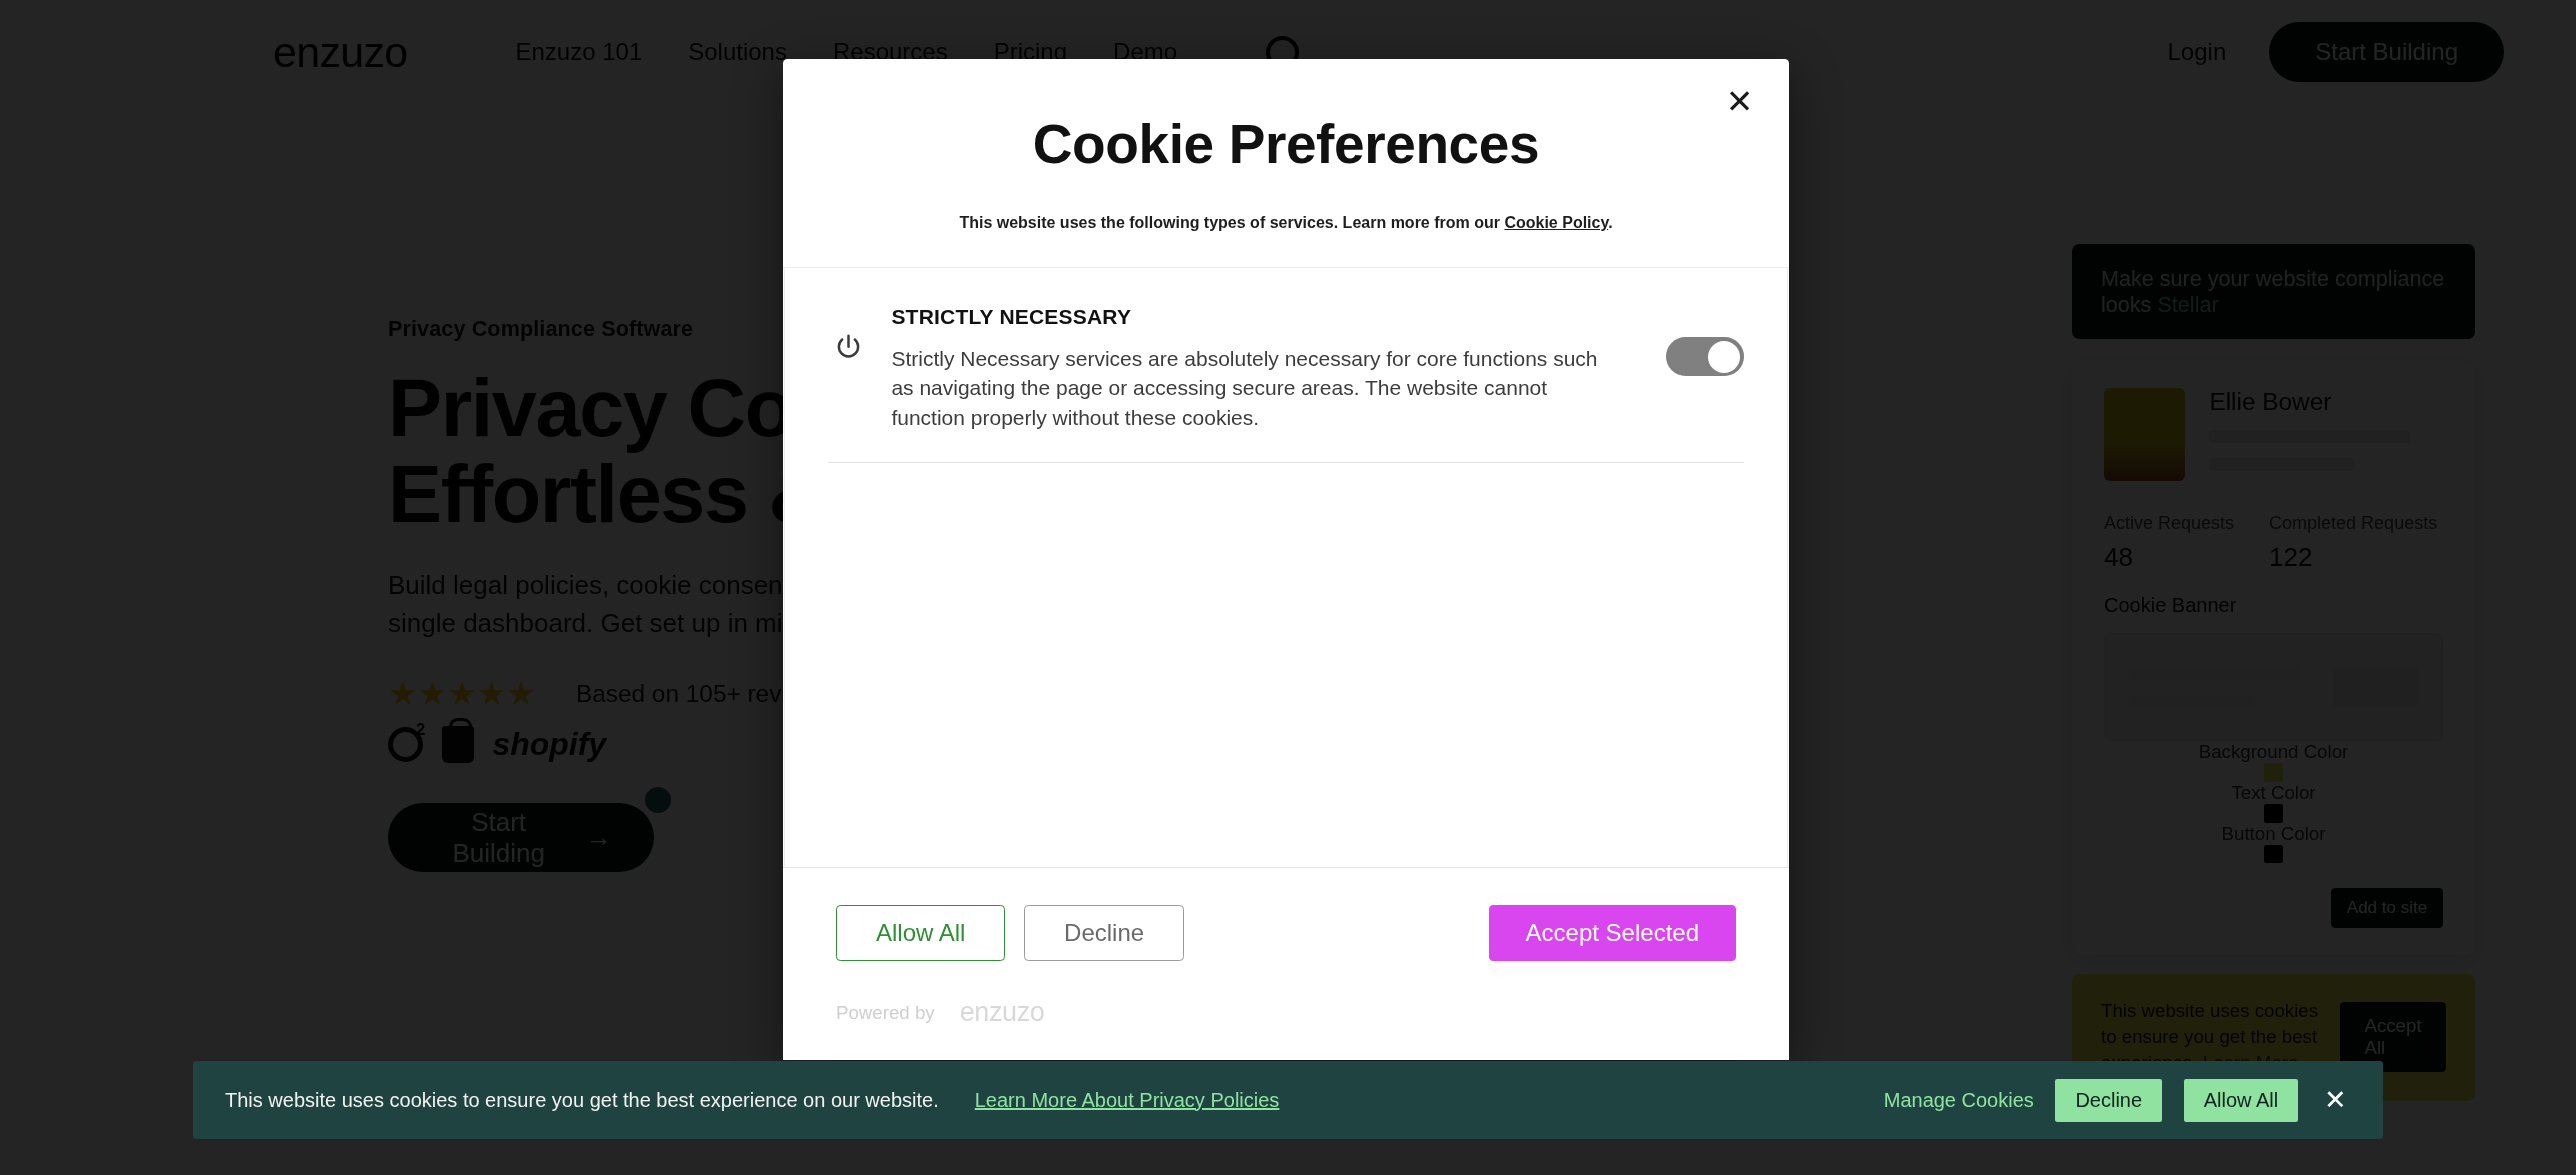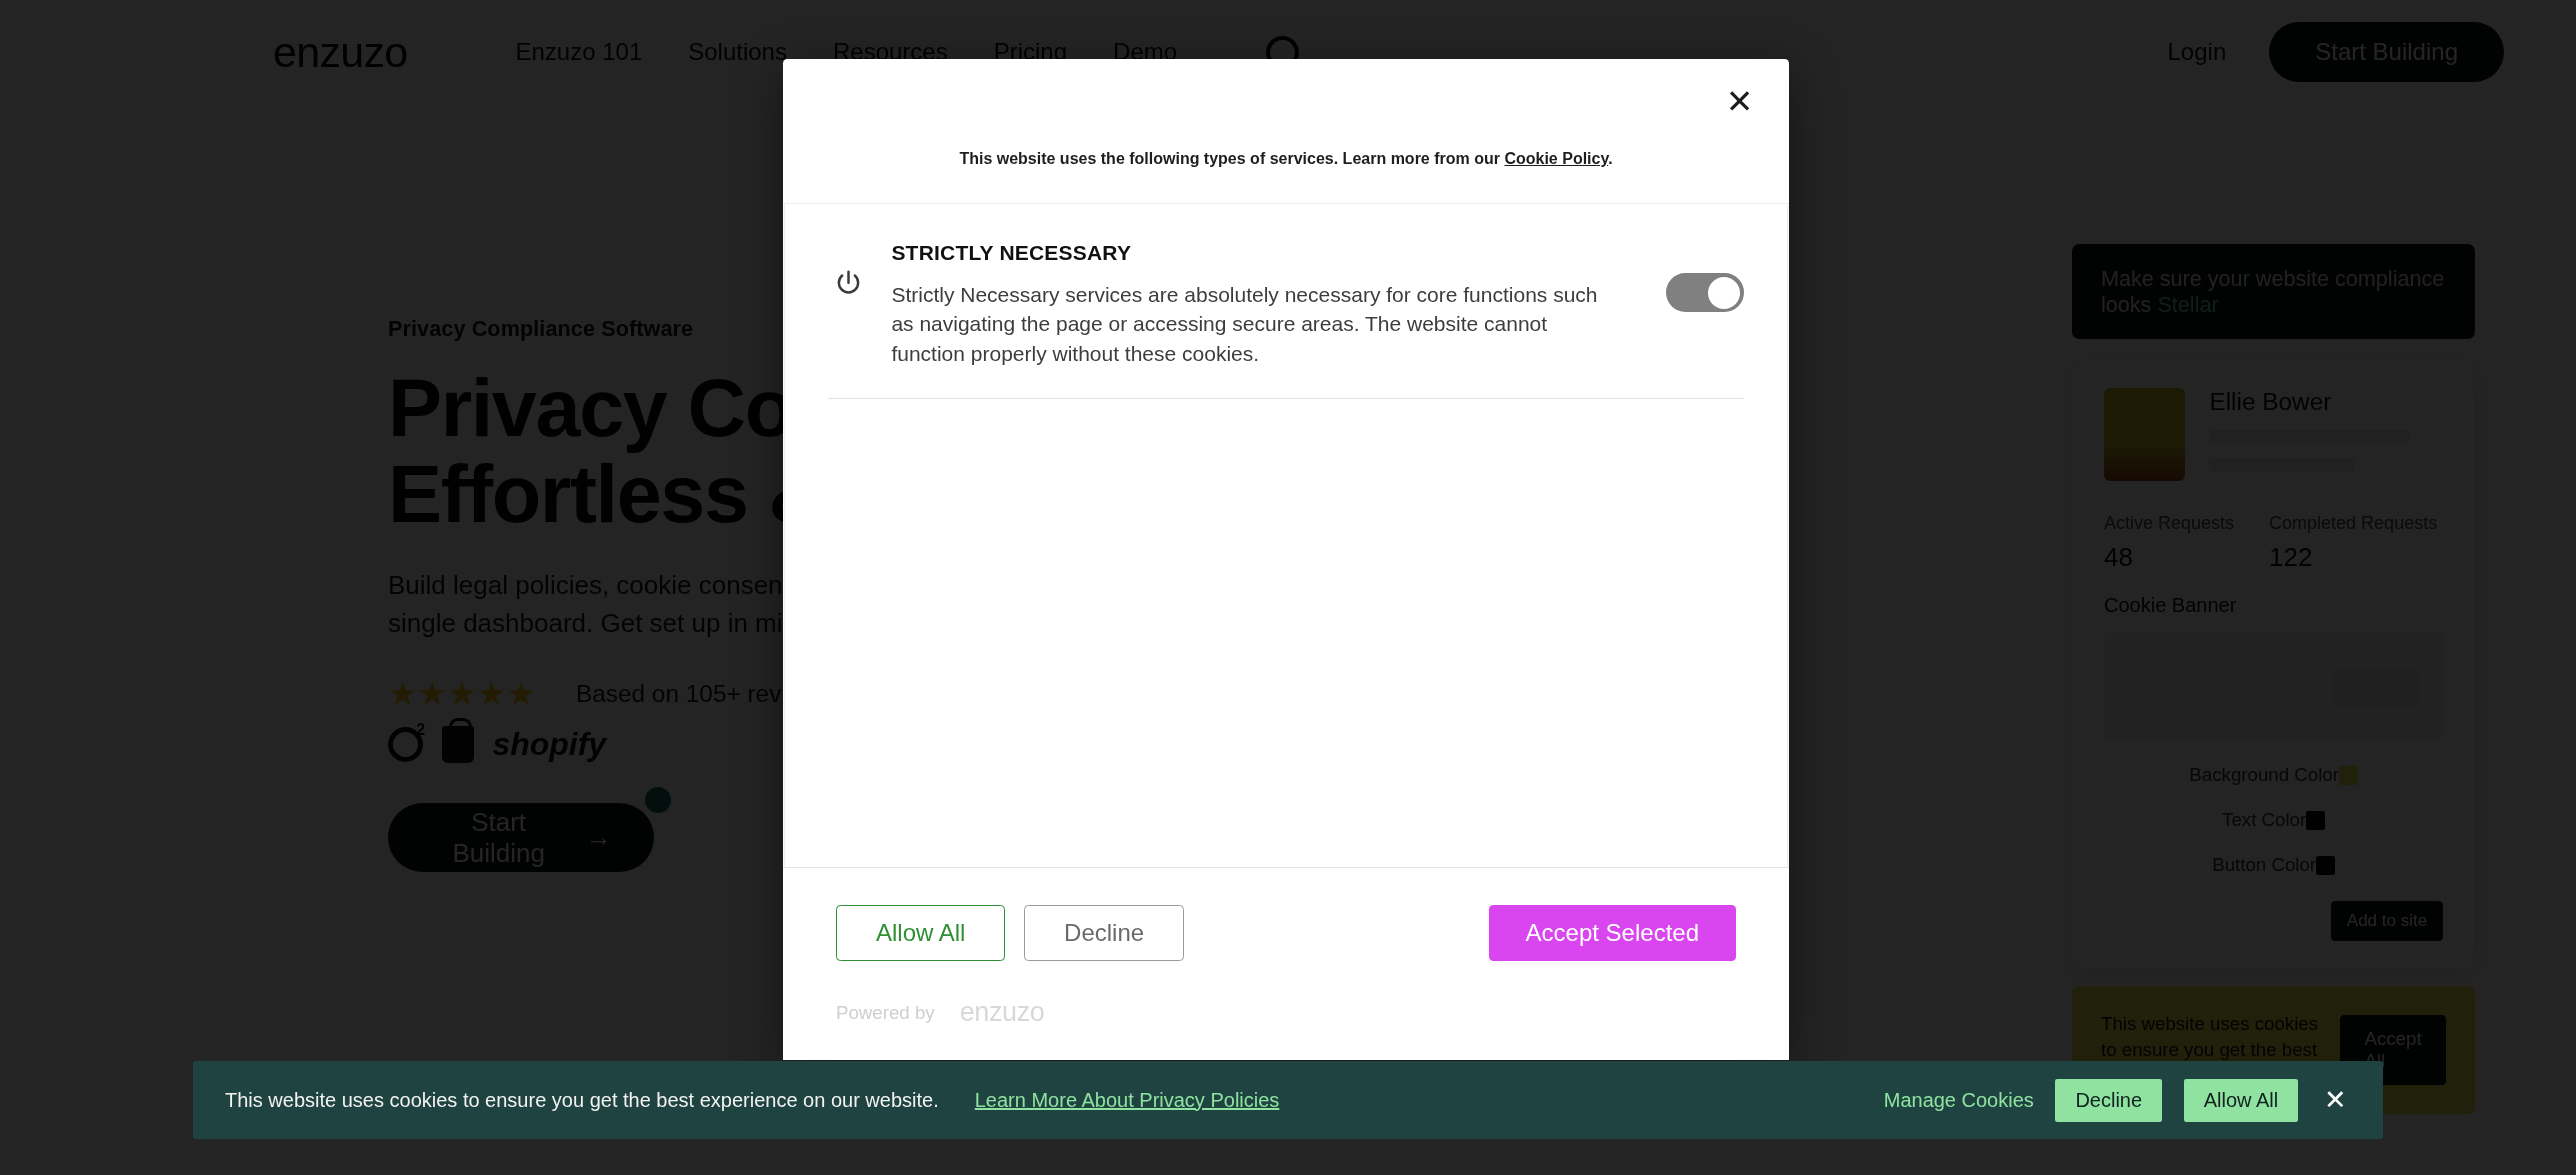--- a/index.html
+++ b/index.html
@@ -118,22 +118,22 @@
   .stat-label { font-size: 18px; color: #4a4a4a; }
   .stat-val { font-size: 26px; color: #111; margin-top: 8.6px; }
   .dash-sec-title { font-size: 20px; color: #111; margin-top: 21px; }
   .banner-prev {
     margin-top: 16px; border: 0.7px solid #e2e2e2; border-radius: 7.2px;
     background:#f2f2f2; height: 108px; padding: 24.4px; display:flex; gap:18.7px; align-items:center;
   }
   .banner-prev-lines { flex: 1; }
   .banner-prev-btn { width: 85px; height: 39px; background: #e0e0e0; border-radius: 2.9px; }
   .color-row {
-    display: flex; justify-content: center; align-items: center;
-    font-size: 18.7px; color:#333; margin-top: 23px;
+    display: flex; justify-content: space-between; align-items: center;
+    font-size: 18.7px; color:#333;  flex-direction: column;
   }
   .sw { width: 18.7px; height: 18.7px; border-radius: 2.2px; }
   .add-site {
     margin-top: 24.4px; margin-left: auto; width: 112px; height: 40px;
     background:#0b100e; color:#fff; font-size: 17px; border-radius: 4.3px;
     display:flex; align-items:center; justify-content:center;
   }
   .promo-card {
     margin-top: 18.7px; background:#e8de51; border-radius: 7.2px;
     padding: 24.4px 29px; display: flex; align-items: center; gap: 21.6px;
@@ -343,20 +343,21 @@
     </div>
 
   </div>
   <div id="dim"></div>
 </div>
 
 <div id="modal">
   <button class="modal-close">✕</button>
 
   <div class="modal-head">
+    <div class="modal-title">Cookie Preferences</div>
     <div class="modal-desc">
       <span>This website uses the following types of services. Learn more from our </span><a href="#">Cookie Policy</a><span>.</span>
     </div>
   </div>
 
   <div class="modal-scroll">
     <div class="scroll-inner">
       <div class="svc-row">
         <div class="svc-icon">
           <svg class="power-ico" viewBox="0 0 24 24" fill="none" stroke="#3a3a3a" stroke-width="1.8" stroke-linecap="round">

